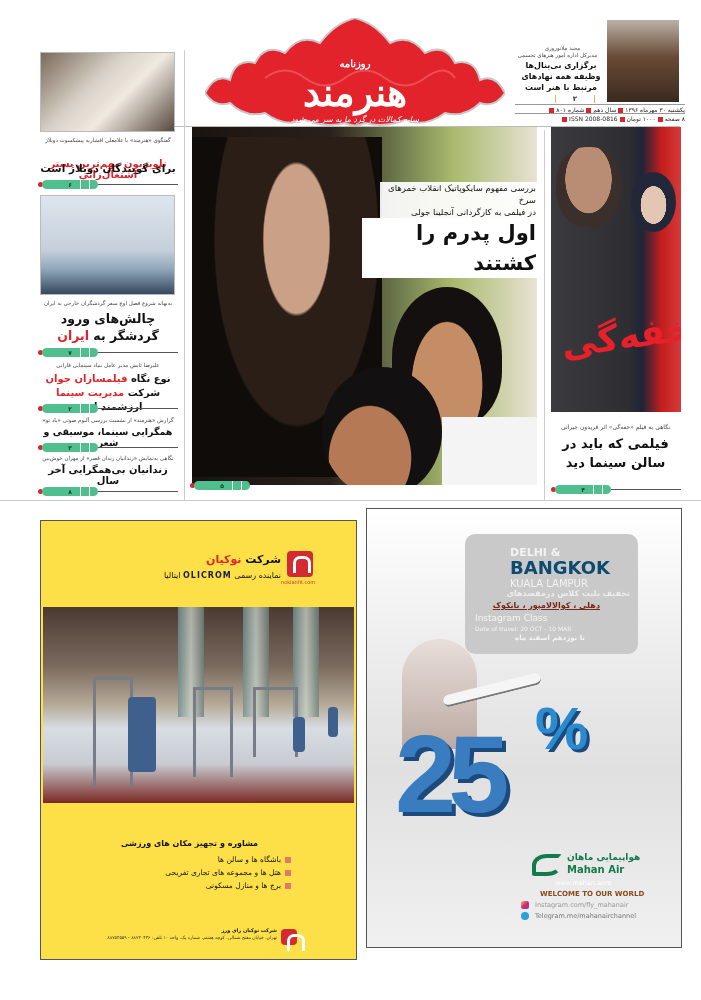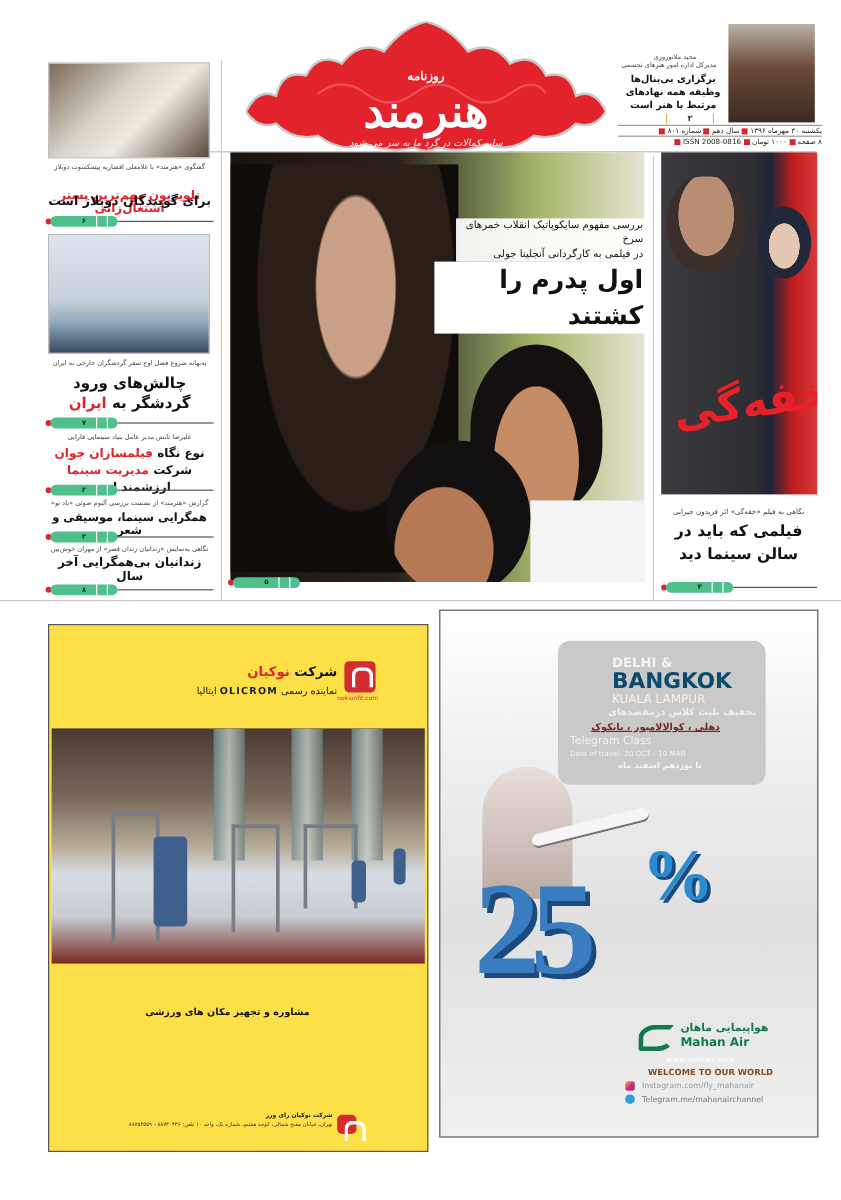--- a/index.html
+++ b/index.html
@@ -69,21 +69,21 @@
   .nk-logo { position: absolute; width: 26px; height: 26px; background: #d42a32; border-radius: 4px; }
   .nk-logo::after { content: ""; position: absolute; left: 6px; top: 5px; width: 12px; height: 14px; border: 3px solid #fff; border-bottom: none; border-radius: 7px 7px 0 0; }
   .gym-photo { position: absolute; left: 2px; top: 86px; width: 311px; height: 196px;
      background: linear-gradient(180deg,#4a3a32 0%, #7a6a5e 30%, #b6aa98 50%, #d8dde3 62%, #c8ccd2 80%, #7a2a24 100%); overflow: hidden; }
   .gym-photo .tower { position: absolute; top: 0; width: 26px; height: 110px; background: linear-gradient(90deg,#6f8d8f,#c7d0c6,#6d7f7a); opacity: 0.8; }
   .gym-photo .machine { position: absolute; border: 3px solid #777c86; border-bottom: none; }
   .gym-photo .seat { position: absolute; background: #3f5f8c; border-radius: 4px; }
   .bullet { display: inline-block; width: 6px; height: 6px; background: #e07a6c; margin-left: 4px; vertical-align: middle; }
 
   .travel-box { position: absolute; left: 98px; top: 25px; width: 173px; height: 120px; background: #c9c9c9; border-radius: 10px; }
-  .pct { position: absolute; color: #2d6fb4; font-weight: bold; font-family: Liberation Serif, serif; text-align: center; }
+  .pct { position: absolute; color: #2d6fb4; font-weight: bold; font-family: Liberation Sans, sans-serif; text-align: center; }
   .taj { position: absolute; left: 35px; top: 130px; width: 75px; height: 110px; background: linear-gradient(180deg,#e7dcd8 0%, #b8a49c 100%); border-radius: 38px 38px 0 0; opacity: 0.9; }
   .plane { position: absolute; left: 75px; top: 175px; width: 100px; height: 12px; background: #f5f5f5; border-radius: 6px; transform: rotate(-14deg); border-bottom: 2px solid #777; }
   .mahan-logo { position: absolute; left: 165px; top: 345px; width: 30px; height: 22px; border: 4px solid #137a4e; border-radius: 50% 10% 50% 10%; border-right-color: transparent; }
 </style>
 </head>
 <body>
 
 <div class="abs logo-wrap">
   <svg class="logo-bg" viewBox="0 0 300 110">
     <path d="M0,75 Q10,55 25,62 Q30,40 50,45 Q60,25 80,35 Q95,15 115,25 Q130,5 150,0 Q170,5 185,25 Q205,15 220,35 Q240,25 250,45 Q270,40 275,62 Q290,55 300,75 Q290,90 275,85 Q260,100 240,95 Q220,110 200,102 Q180,110 160,105 Q150,110 140,105 Q120,110 100,102 Q80,110 60,95 Q40,100 25,85 Q10,90 0,75 Z" fill="#e3232b" stroke="#c8c8c8" stroke-width="2"></path>
@@ -219,34 +219,39 @@
     <div class="machine" style="left:50px; top:70px; width:40px; height:110px;"></div>
     <div class="machine" style="left:150px; top:80px; width:40px; height:90px;"></div>
     <div class="machine" style="left:210px; top:80px; width:45px; height:70px;"></div>
     <div class="seat" style="left:85px; top:90px; width:28px; height:75px;"></div>
     <div class="seat" style="left:250px; top:110px; width:12px; height:35px;"></div>
     <div class="seat" style="left:285px; top:100px; width:10px; height:30px;"></div>
 
   </div>
 
   <div class="abs" style="left:80px; top:318px; width:165px; direction:rtl; text-align:left; font-size:8px; font-weight:bold;">مشاوره و تجهیز مکان های ورزشی</div>
+  <div class="abs" style="left:60px; top:332px; width:190px; direction:rtl; text-align:right; font-size:7.5px; line-height:13px;">
+    <div><span class="bullet"></span><span>باشگاه ها و سالن ها</span></div>
+    <div><span class="bullet"></span><span>هتل ها و مجموعه های تجاری تفریحی</span></div>
+    <div><span class="bullet"></span><span>برج ها و منازل مسکونی</span></div>
+  </div>
 
   <div class="nk-logo" style="left:240px; top:408px; width:16px; height:16px;"></div>
   <div class="abs" style="left:40px; top:406px; width:196px; direction:rtl; text-align:right; font-size:5px; font-weight:bold;">شرکت نوکیان رای ورز</div>
   <div class="abs" style="left:40px; top:414px; width:196px; direction:rtl; text-align:right; font-size:4.5px; color:#333;">تهران، خیابان مفتح شمالی، کوچه هشتم، شماره یک، واحد ۱۰ تلفن: ۸۸۷۳۰۴۳۶ - ۸۸۷۵۴۵۵۹</div>
 </div>
 
 <div class="abs ad-right">
   <div class="travel-box">
     <div class="abs" style="left:45px; top:12px; color:#f3f3f3; font-weight:bold; font-size:11px;">DELHI &amp;</div>
     <div class="abs" style="left:45px; top:23px; color:#0c4a6e; font-weight:bold; font-size:18px;">BANGKOK</div>
     <div class="abs" style="left:45px; top:44px; color:#f3f3f3; font-weight:normal; font-size:10px;">KUALA LAMPUR</div>
     <div class="abs" style="left:10px; top:55px; width:155px; direction:rtl; text-align:right; color:#eee; font-size:8px; font-weight:bold;">تخفیف بلیت کلاس درمقصدهای</div>
     <div class="abs" style="left:10px; top:67px; width:125px; direction:rtl; text-align:right; color:#7a2618; font-size:8px; font-weight:bold; text-decoration:underline;">دهلی ، کوالالامپور ، بانکوک</div>
-    <div class="abs" style="left:10px; top:79px; color:#f4f4f4; font-size:9px;">Telegram Class</div>
+    <div class="abs" style="left:10px; top:79px; color:#f4f4f4; font-size:9px;">Instagram Class</div>
     <div class="abs" style="left:10px; top:91px; color:#f4f4f4; font-size:6px;">Date of travel: 20 OCT - 10 MAR</div>
     <div class="abs" style="left:40px; top:100px; width:90px; direction:rtl; text-align:center; color:#f4f4f4; font-size:7px; font-weight:bold;">تا نوزدهم اسفند ماه</div>
   </div>
 
   <div class="taj"></div>
   <div class="plane"></div>
   <div class="pct" style="left:28px; top:210px; font-size:110px; line-height:110px; letter-spacing:-8px; color:#3a7cc0; text-shadow:4px 4px 0 #1c4a7c;">25</div>
   <div class="pct" style="left:168px; top:190px; font-size:60px; line-height:60px; color:#2a8bd0; text-shadow:3px 3px 0 #1c4a7c;">%</div>
 
   <div class="mahan-logo"></div>

